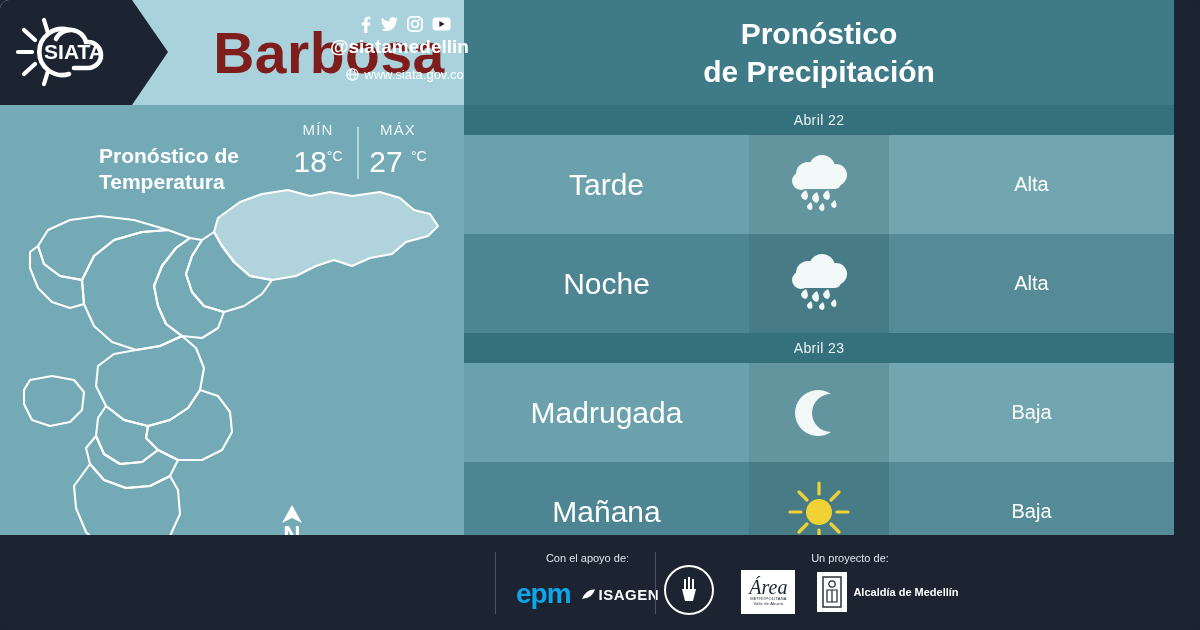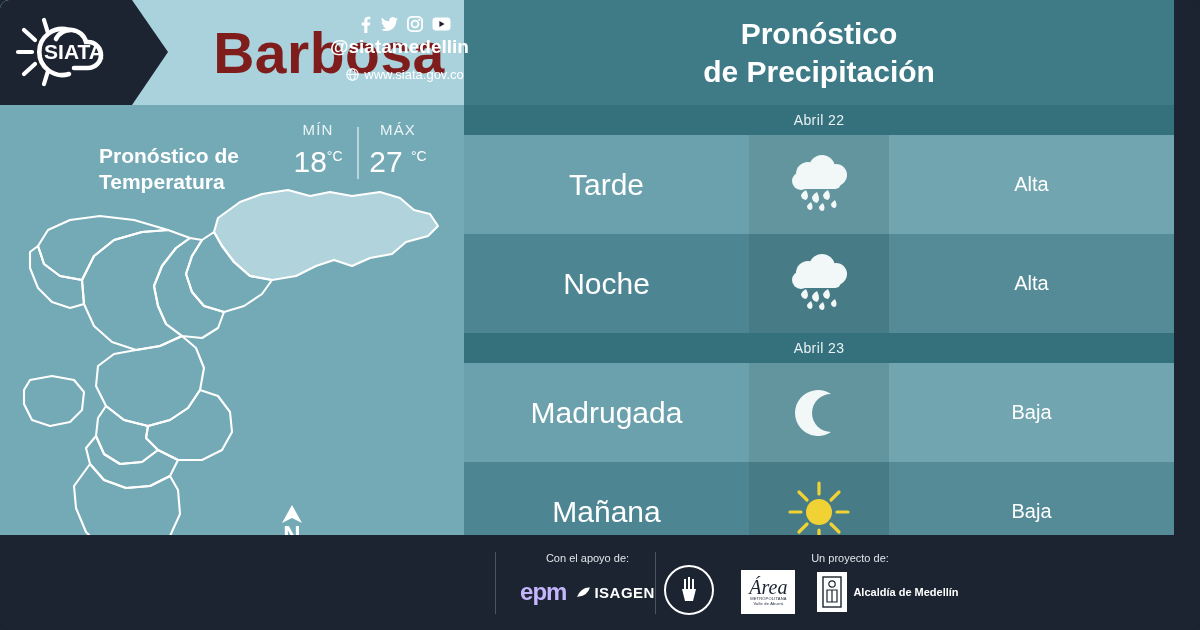--- a/index.html
+++ b/index.html
@@ -61,21 +61,21 @@
   .footer{position:absolute;left:0;top:535px;width:1200px;height:95px;background:#1b2430;
     display:flex;align-items:center;}
   .f-social{position:absolute;left:330px;top:14px;width:150px;color:#fff;}
   .f-icons{display:flex;gap:9px;justify-content:center;align-items:center;height:20px;}
   .f-handle{font-size:19px;font-weight:bold;text-align:left;line-height:22px;margin-top:2px;color:#fff;}
   .f-site{display:flex;align-items:center;justify-content:center;gap:5px;font-size:13px;color:#fff;margin-top:9px;}
   .f-sep{position:absolute;top:552px;width:1px;height:62px;background:#4a5560;}
   .f-apoyo{position:absolute;left:505px;top:552px;width:165px;text-align:center;color:#fff;}
   .f-capt{font-size:11px;color:#dfe5ea;}
   .logo-row{display:flex;align-items:center;justify-content:center;gap:10px;margin-top:14px;}
-  .epm{font-size:24px;font-weight:bold;letter-spacing:-1px;color:#c4b5fd;}
+  .epm{font-size:28px;font-weight:bold;letter-spacing:-1px;color:#0ea5e9;}
   .isagen{font-size:15px;font-weight:bold;letter-spacing:.5px;color:#fff;display:flex;align-items:center;gap:3px;}
   .f-proyecto{position:absolute;left:700px;top:552px;width:300px;text-align:center;color:#fff;}
   .proy-row{display:flex;align-items:center;justify-content:center;gap:22px;margin-top:6px;}
   .area-logo{width:54px;height:44px;background:#fff;display:flex;flex-direction:column;
     align-items:center;justify-content:center;}
   .area-script{font-family:"Liberation Serif",serif;font-style:italic;font-size:20px;color:#1b2430;line-height:17px;}
   .area-sub{font-size:4px;color:#1b2430;letter-spacing:.2px;text-align:center;line-height:5px;}
   .alc-wrap{display:flex;align-items:center;gap:6px;}
   .alc-shield{width:30px;height:40px;background:#fff;display:flex;align-items:center;justify-content:center;}
   .alc-text{font-size:11px;font-weight:bold;color:#fff;}

